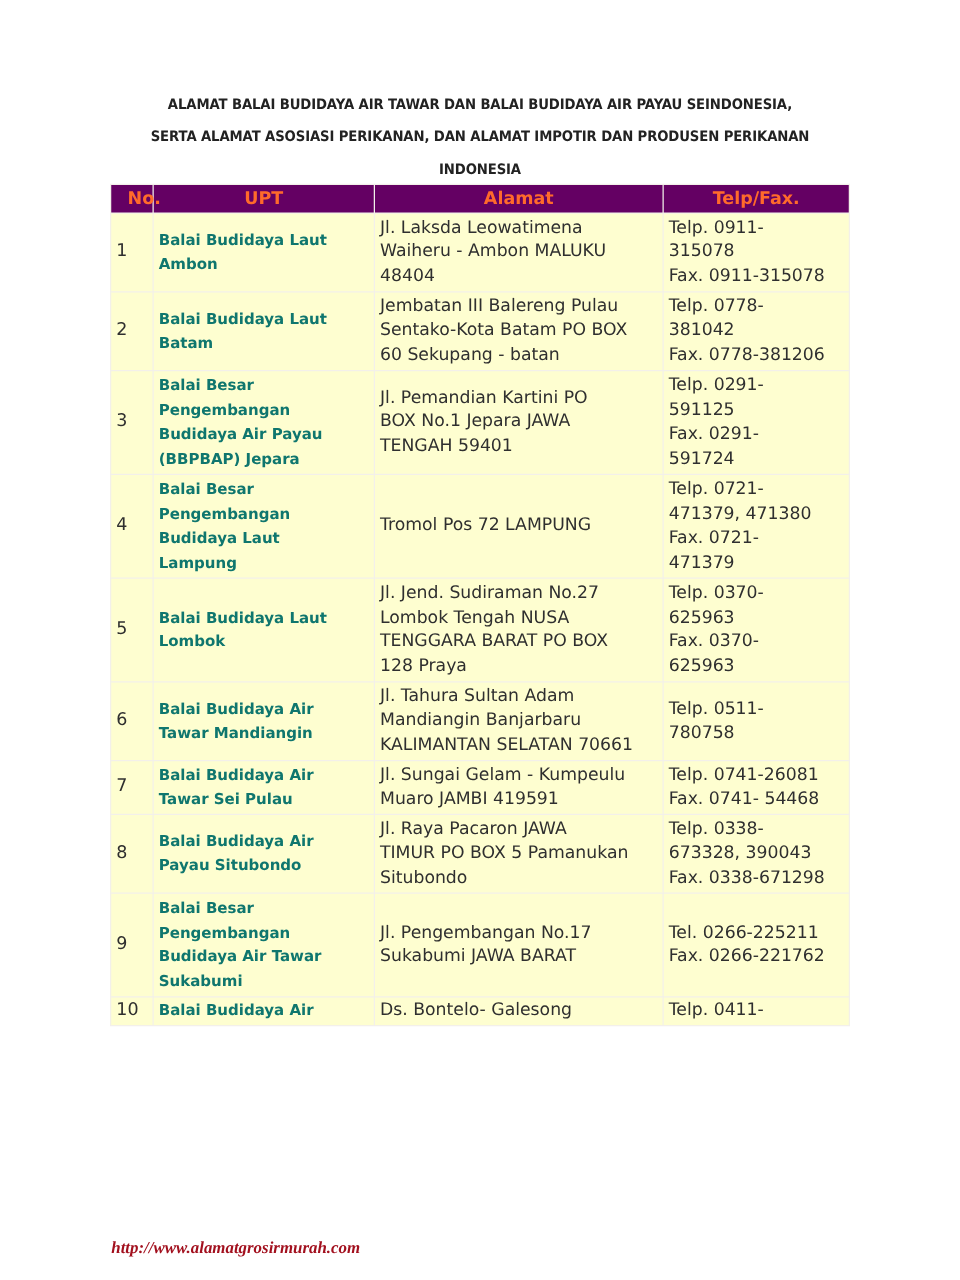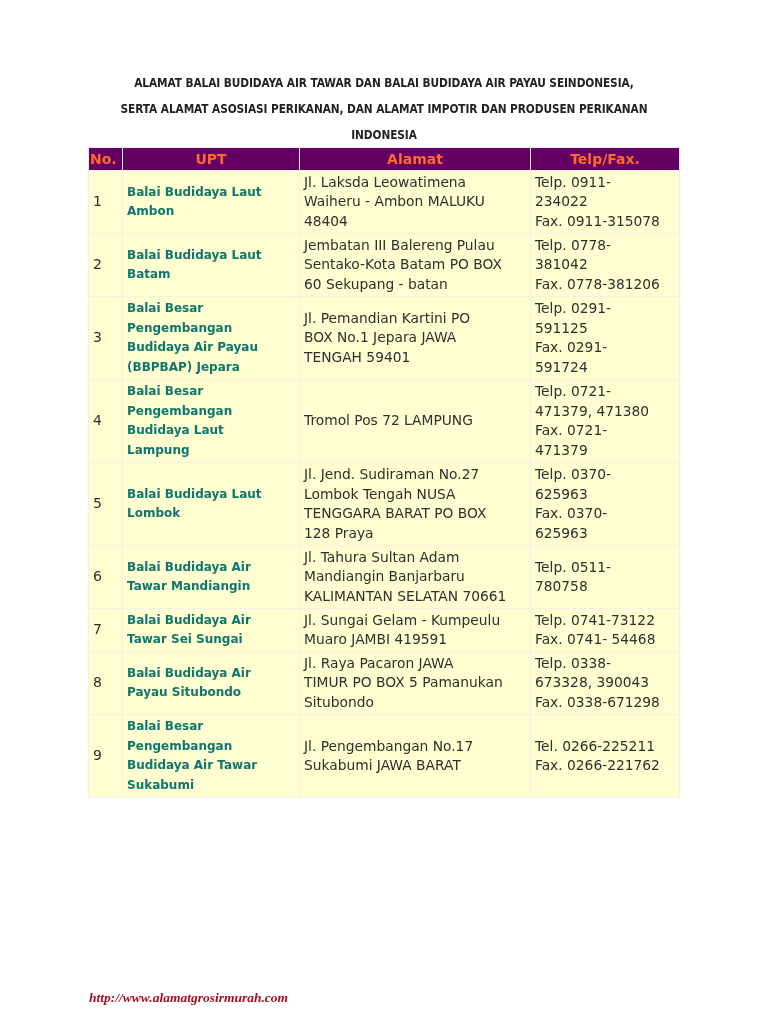--- a/index.html
+++ b/index.html
@@ -21,21 +21,21 @@
     }
     table.main col.c-no { width: 33px; }
     table.main col.c-upt { width: 176px; }
     table.main col.c-alm { width: 230px; }
     table.main col.c-tel { width: 148px; }
     thead th {
       background: #640063; color: #ff6a2b; font-weight: bold;
       font-family: "DejaVu Sans", sans-serif; font-size: 14px; height: 22px; padding: 0;
       text-align: center; line-height: 22px;
     }
-    thead th.no { text-align: left; padding-left: 1px; }
+    thead th.no { text-align: left; padding-left: 13px; }
     tbody td {
       background: #fefed0; vertical-align: middle; font-size: 14px; line-height: 19.5px;
       padding: 0 4px; color: #2f2f2f;
     }
     tbody td.no { padding-left: 4px; }
     tbody td.upt { font-weight: bold; color: #0f766e; font-size: 12px; }
     tbody td.alm, tbody td.tel { font-size: 13.8px; }
     .line { display: block; white-space: nowrap; }
     .footer {
       position: absolute; left: 89px; top: 990px;
@@ -74,21 +74,21 @@
           <span class="line">Balai Budidaya Laut</span>
           <span class="line">Ambon</span>
         </td>
         <td class="alm">
           <span class="line">Jl. Laksda Leowatimena</span>
           <span class="line">Waiheru - Ambon MALUKU</span>
           <span class="line">48404</span>
         </td>
         <td class="tel">
           <span class="line">Telp. 0911-</span>
-          <span class="line">234022</span>
+          <span class="line">315078</span>
           <span class="line">Fax. 0911-315078</span>
         </td>
       </tr>
       <tr style="height: 62px;">
         <td class="no">2</td>
         <td class="upt">
           <span class="line">Balai Budidaya Laut</span>
           <span class="line">Batam</span>
         </td>
         <td class="alm">
@@ -172,28 +172,28 @@
         </td>
         <td class="tel">
           <span class="line">Telp. 0511-</span>
           <span class="line">780758</span>
         </td>
       </tr>
       <tr style="height: 42px;">
         <td class="no">7</td>
         <td class="upt">
           <span class="line">Balai Budidaya Air</span>
-          <span class="line">Tawar Sei Sungai</span>
+          <span class="line">Tawar Sei Pulau</span>
         </td>
         <td class="alm">
           <span class="line">Jl. Sungai Gelam - Kumpeulu</span>
           <span class="line">Muaro JAMBI 419591</span>
         </td>
         <td class="tel">
-          <span class="line">Telp. 0741-73122</span>
+          <span class="line">Telp. 0741-26081</span>
           <span class="line">Fax. 0741- 54468</span>
         </td>
       </tr>
       <tr style="height: 62px;">
         <td class="no">8</td>
         <td class="upt">
           <span class="line">Balai Budidaya Air</span>
           <span class="line">Payau Situbondo</span>
         </td>
         <td class="alm">
@@ -217,16 +217,28 @@
         </td>
         <td class="alm">
           <span class="line">Jl. Pengembangan No.17</span>
           <span class="line">Sukabumi JAWA BARAT</span>
         </td>
         <td class="tel">
           <span class="line">Tel. 0266-225211</span>
           <span class="line">Fax. 0266-221762</span>
         </td>
       </tr>
+      <tr style="height: 22px;">
+        <td class="no">10</td>
+        <td class="upt">
+          <span class="line">Balai Budidaya Air</span>
+        </td>
+        <td class="alm">
+          <span class="line">Ds. Bontelo- Galesong</span>
+        </td>
+        <td class="tel">
+          <span class="line">Telp. 0411-</span>
+        </td>
+      </tr>
     </tbody>
 </table>
 
 <a class="footer">http://www.alamatgrosirmurah.com</a>
 
 </body></html>

